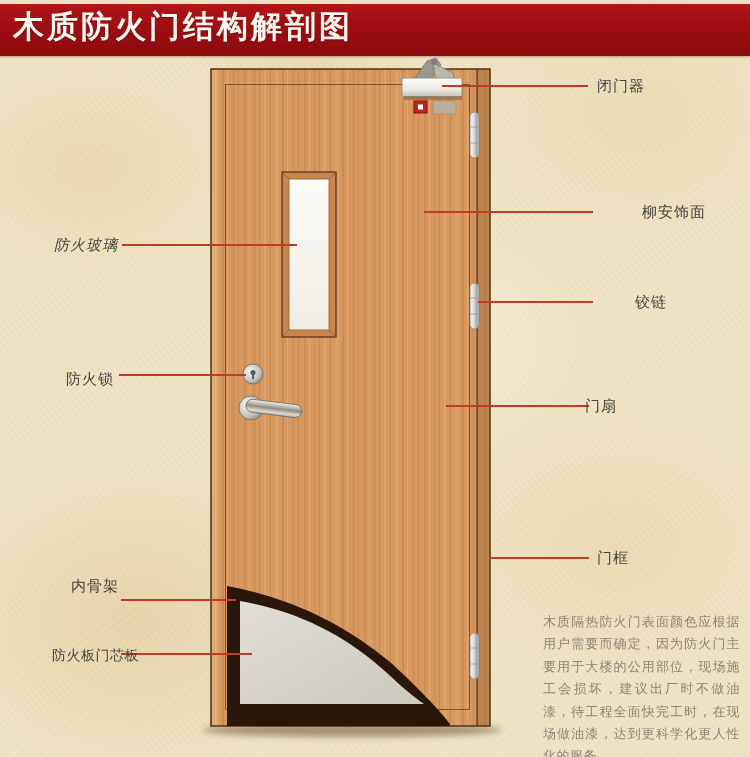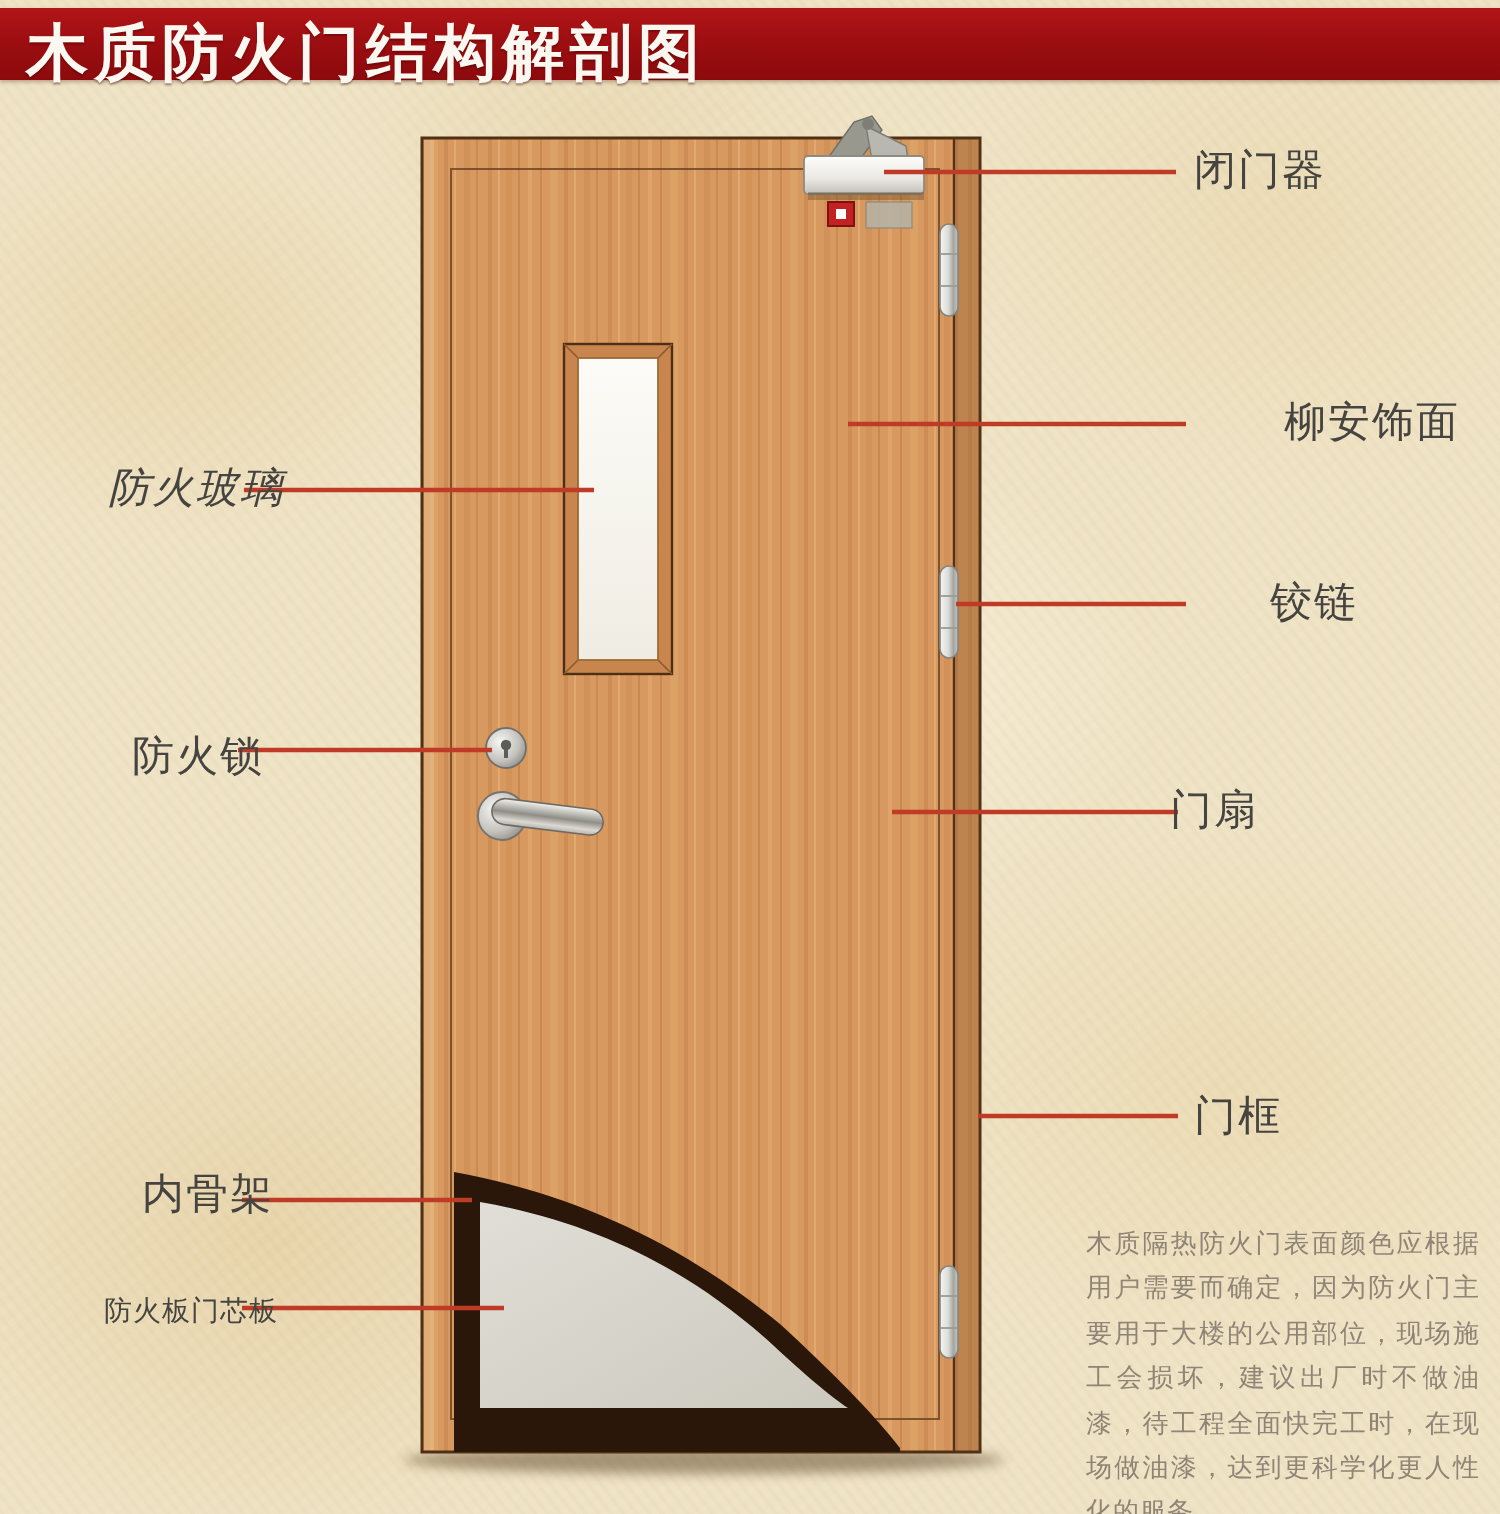--- a/index.html
+++ b/index.html
@@ -15,36 +15,36 @@
       radial-gradient(180px 130px at 40% 10%, rgba(214,182,118,.22), transparent 70%),
       #efe3c5;
   }
   .texture{
     position:absolute;inset:0;pointer-events:none;
     background:
       repeating-linear-gradient(52deg, rgba(182,150,92,.045) 0 2px, transparent 2px 5px),
       repeating-linear-gradient(-38deg, rgba(255,250,235,.05) 0 3px, transparent 3px 7px);
   }
   .banner{
-    position:absolute;left:0;top:4px;width:750px;height:36px;
+    position:absolute;left:0;top:4px;width:750px;height:52px;
     background:linear-gradient(#b21518 0%, #9d0e11 45%, #8c0a0d 100%);
     box-shadow:0 1px 2px rgba(90,40,20,.35);
   }
   .banner .title{
     position:absolute;left:13px;top:2px;
     font-size:31px;font-weight:bold;color:#fbf8f1;letter-spacing:3px;
     text-shadow:0 1px 1px rgba(60,0,0,.4);white-space:nowrap;
   }
   .label{
-    position:absolute;font-size:21px;line-height:18px;color:#454440;
+    position:absolute;font-size:15px;line-height:18px;color:#454440;
     letter-spacing:1px;white-space:nowrap;
   }
   #lbl-glass   {left:54px;  top:236px;font-style:italic;}
   #lbl-lock    {left:66px;  top:352px;margin-top:18px;}
-  #lbl-skeleton{left:71px;  top:591px;font-family:Liberation Mono, monospace;}
+  #lbl-skeleton{left:71px;  top:577px;}
   #lbl-core    {left:52px;  top:646px; font-size:14px; letter-spacing:.5px;text-align:center;}
   #lbl-closer  {left:597px; top:77px;}
   #lbl-veneer  {left:594px; top:203px;margin-left:48px;}
   #lbl-hinge   {left:601px; top:293px;margin-left:34px;}
   #lbl-leaf    {left:585px; top:397px;}
   #lbl-frame   {left:597px; top:549px;font-family:Liberation Serif, serif;}
   #description{
     position:absolute;left:543px;top:611px;width:197px;
     font-size:13px;line-height:22.4px;color:#8f8476;
     letter-spacing:.5px;text-align:justify;

